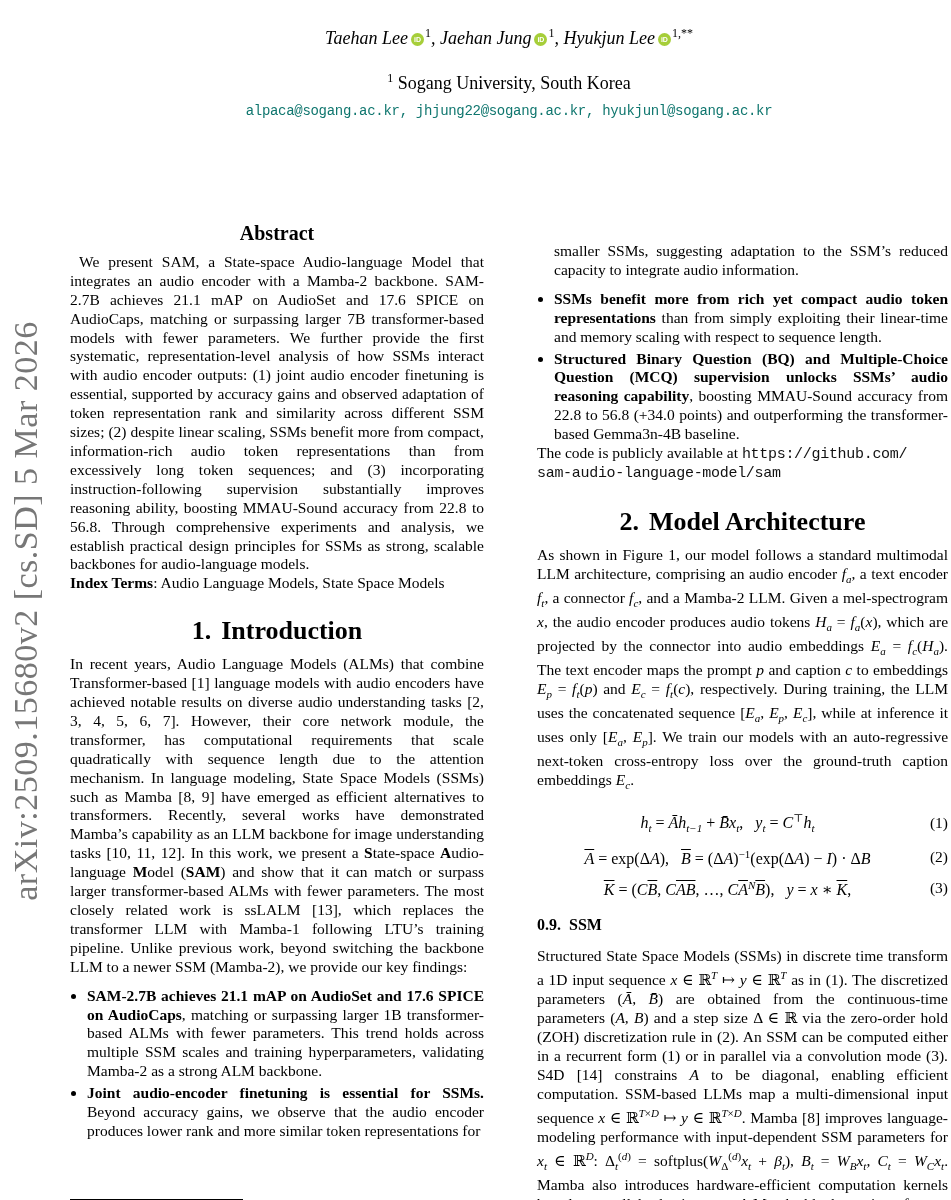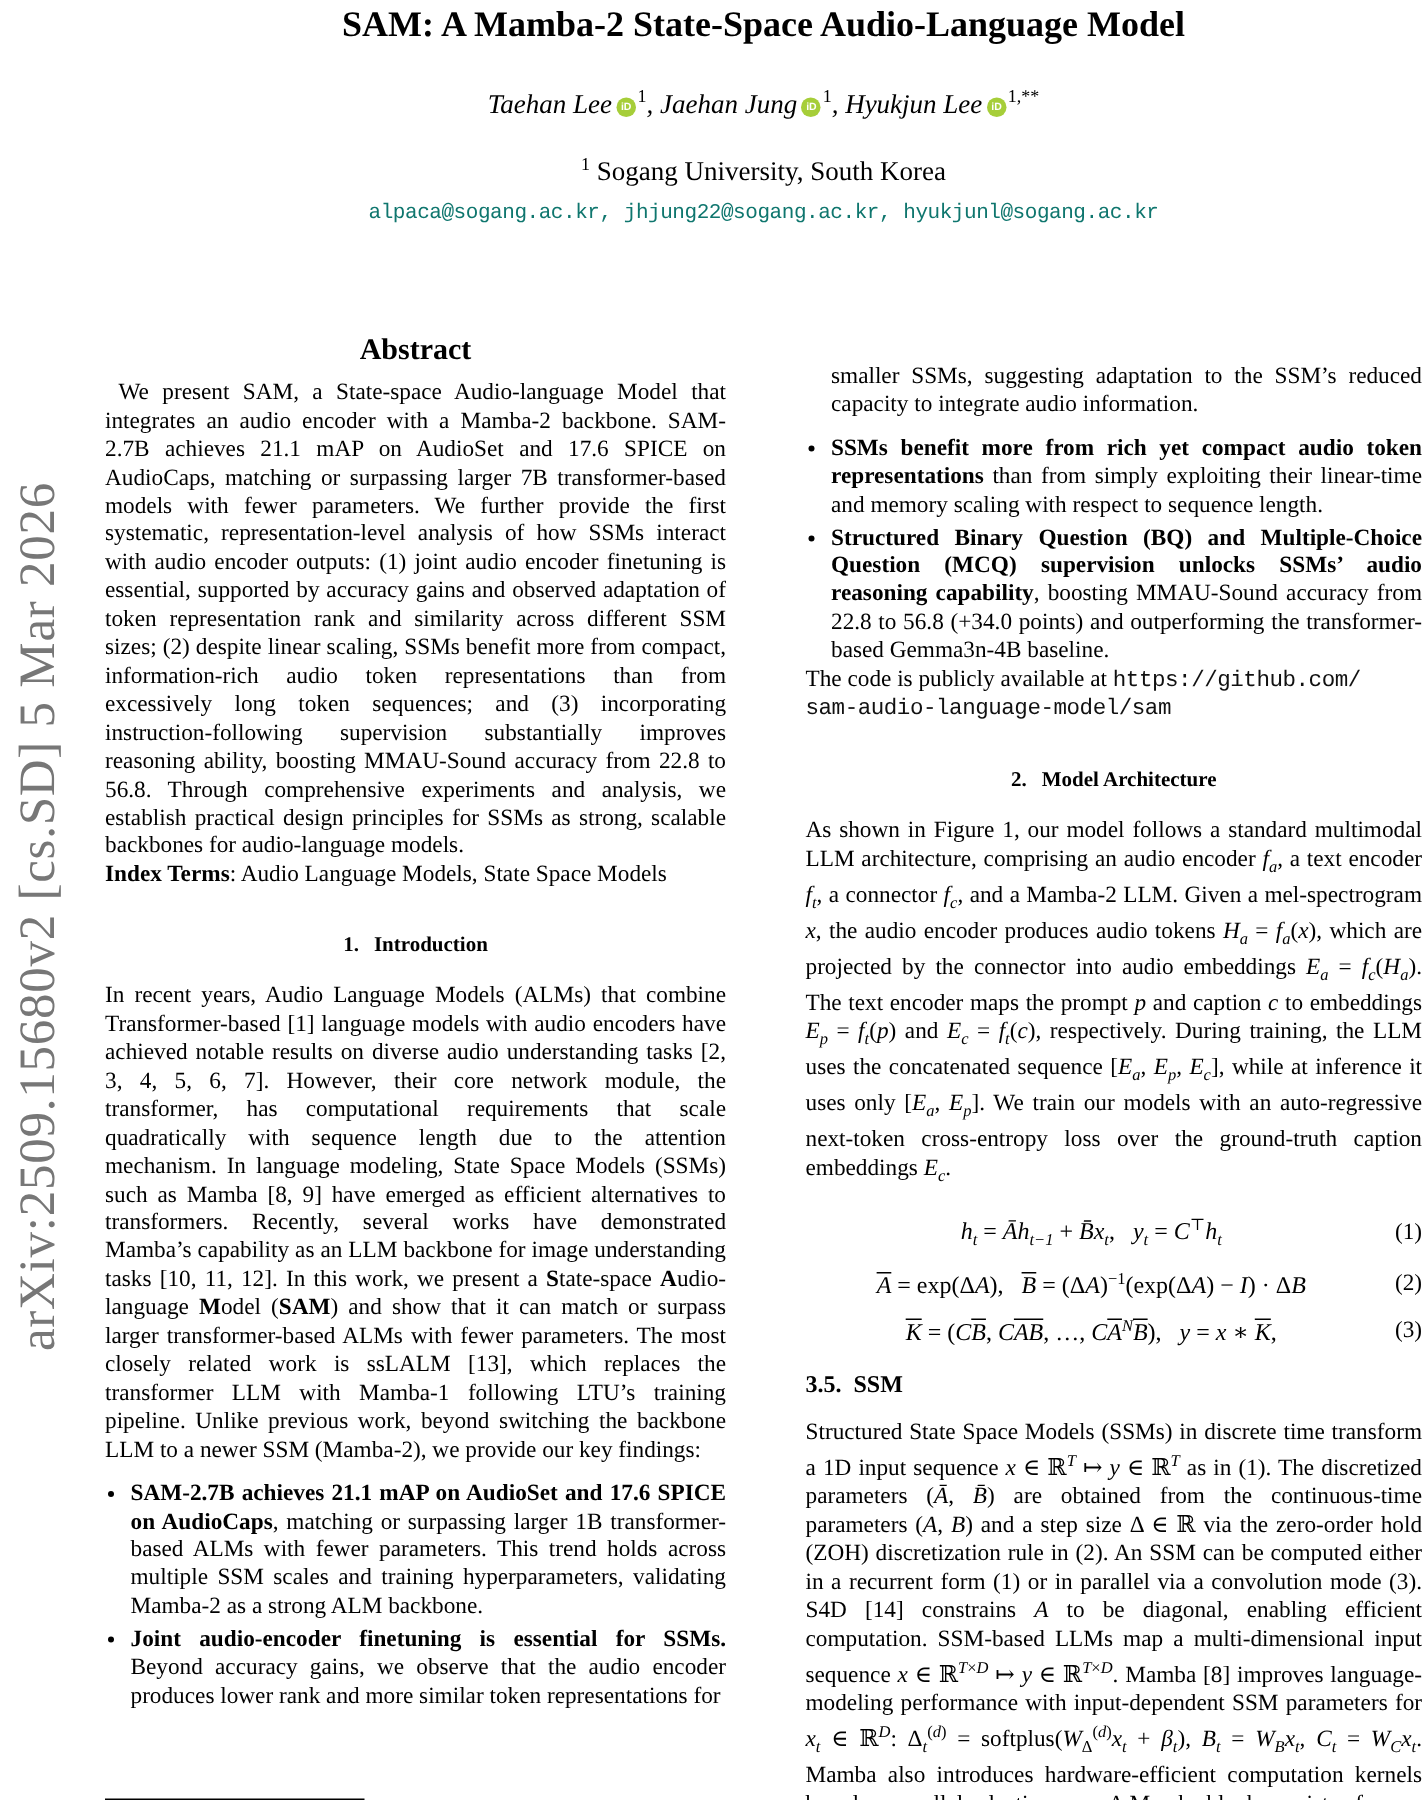--- a/index.html
+++ b/index.html
@@ -44,21 +44,21 @@
     font-size:14px;color:#0f766e;margin-top:9px;letter-spacing:-0.3px;
   }
   
   .col{position:absolute;top:224px;font-size:15.5px;line-height:18.9px;text-align:justify;hyphens:auto;}
   .col-left{left:70px;width:414px;}
   .col-right{left:537px;width:411px;top:242px;}
   .abstract-heading{font-size:20px;font-weight:bold;text-align:center;margin:0 0 10px 0;}
   .abstract-body{text-indent:9px;margin:0;}
   .index-terms{margin:0;}
   .section-heading{
-    font-size:14px;font-weight:bold;text-align:center;
+    font-size:26px;font-weight:bold;text-align:center;
     margin:27px 0 13px 0;line-height:22px;
   }
   .heading-num{margin-right:10px;}
   p.body-par{margin:0;}
   ul.bullets{margin:10px 0 0 0;padding-left:17px;}
   ul.bullets li{margin-top:3px;text-align:justify;}
   .cont-par{margin:0 0 0 17px;}
   .code-par{margin-top:4px;}
   .mono{
     font-family:"Liberation Mono","DejaVu Sans Mono",monospace;
@@ -82,21 +82,20 @@
   .footnote sup{font-size:9px;}
 </style>
 </head>
 <body>
 
 <div class="page">
 
   <div class="watermark" style="color: rgb(119, 119, 119);">arXiv:2509.15680v2  [cs.SD]  5 Mar 2026</div>
 
   <div class="header">
-    <div class="title">SAM: A Mamba-2 State-Space Audio-Language Model</div>
     <div class="authors">
       <span>Taehan Lee</span><span class="orcid" style="background: rgb(166, 206, 57);">iD</span><sup>1</sup><span>, </span>
       <span>Jaehan Jung</span><span class="orcid" style="background: rgb(166, 206, 57);">iD</span><sup>1</sup><span>, </span>
       <span>Hyukjun Lee</span><span class="orcid" style="background: rgb(166, 206, 57);">iD</span><sup>1,**</sup>
     </div>
     <div class="affil"><sup>1</sup><span> Sogang University, South Korea</span></div>
     <div class="emails">alpaca@sogang.ac.kr, jhjung22@sogang.ac.kr, hyukjunl@sogang.ac.kr</div>
   </div>
 
   <div class="col col-left">
@@ -136,18 +135,18 @@
       <div class="eq-row">
         <span class="eq-body"><span class="ov"><i>A</i></span> = exp(Δ<i>A</i>),&nbsp;&nbsp;&nbsp;<span class="ov"><i>B</i></span> = (Δ<i>A</i>)<sup>−1</sup>(exp(Δ<i>A</i>) − <i>I</i>) · Δ<i>B</i></span>
         <span class="eq-num">(2)</span>
       </div>
       <div class="eq-row">
         <span class="eq-body"><span class="ov"><i>K</i></span> = (<i>C</i><span class="ov"><i>B</i></span>, <i>C</i><span class="ov"><i>AB</i></span>, …, <i>C</i><span class="ov"><i>A</i></span><sup><i>N</i></sup><span class="ov"><i>B</i></span>),&nbsp;&nbsp;&nbsp;<i>y</i> = <i>x</i> ∗ <span class="ov"><i>K</i></span>,</span>
         <span class="eq-num">(3)</span>
       </div>
     </div>
 
-    <h4 class="subsection-heading"><span class="heading-num">3.5.</span><span>SSM</span></h4>
+    <h4 class="subsection-heading"><span class="heading-num">0.9.</span><span>SSM</span></h4>
     <p class="body-par">Structured State Space Models (SSMs) in discrete time transform a 1D input sequence <i>x</i> ∈ ℝ<sup><i>T</i></sup> ↦ <i>y</i> ∈ ℝ<sup><i>T</i></sup> as in (1). The discretized parameters (<i>Ā</i>, <i>B̄</i>) are obtained from the continuous-time parameters (<i>A</i>, <i>B</i>) and a step size Δ ∈ ℝ via the zero-order hold (ZOH) discretization rule in (2). An SSM can be computed either in a recurrent form (1) or in parallel via a convolution mode (3). S4D [14] constrains <i>A</i> to be diagonal, enabling efficient computation. SSM-based LLMs map a multi-dimensional input sequence <i>x</i> ∈ ℝ<sup><i>T</i>×<i>D</i></sup> ↦ <i>y</i> ∈ ℝ<sup><i>T</i>×<i>D</i></sup>. Mamba [8] improves language-modeling performance with input-dependent SSM parameters for <i>x<sub>t</sub></i> ∈ ℝ<sup><i>D</i></sup>: Δ<sub><i>t</i></sub><sup>(<i>d</i>)</sup> = softplus(<i>W</i><sub>Δ</sub><sup>(<i>d</i>)</sup><i>x<sub>t</sub></i> + <i>β<sub>t</sub></i>), <i>B<sub>t</sub></i> = <i>W<sub>B</sub>x<sub>t</sub></i>, <i>C<sub>t</sub></i> = <i>W<sub>C</sub>x<sub>t</sub></i>. Mamba also introduces hardware-efficient computation kernels based on parallel selective scan. A Mamba block consists of a per-channel SSM, a 1D convolution, and a gated MLP.</p>
 
   </div>
 
 </div>
 
 </body></html>

